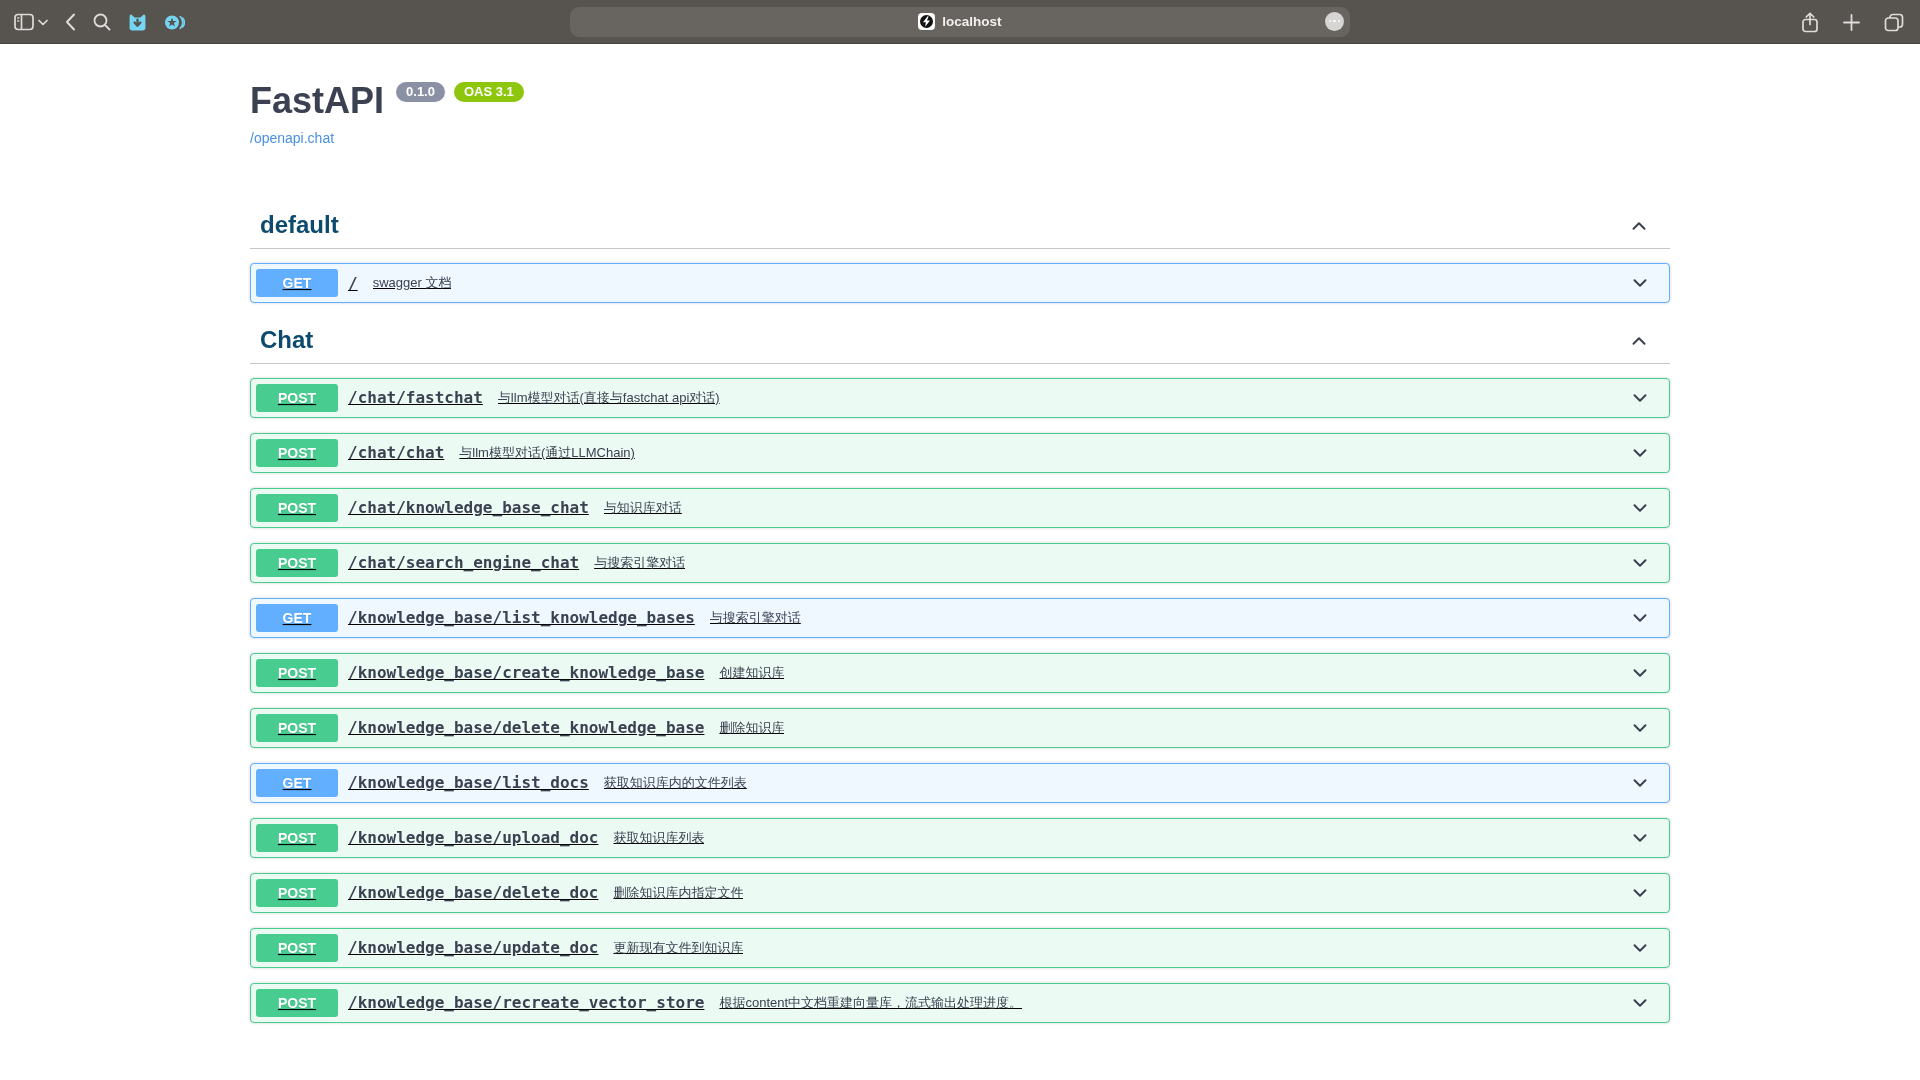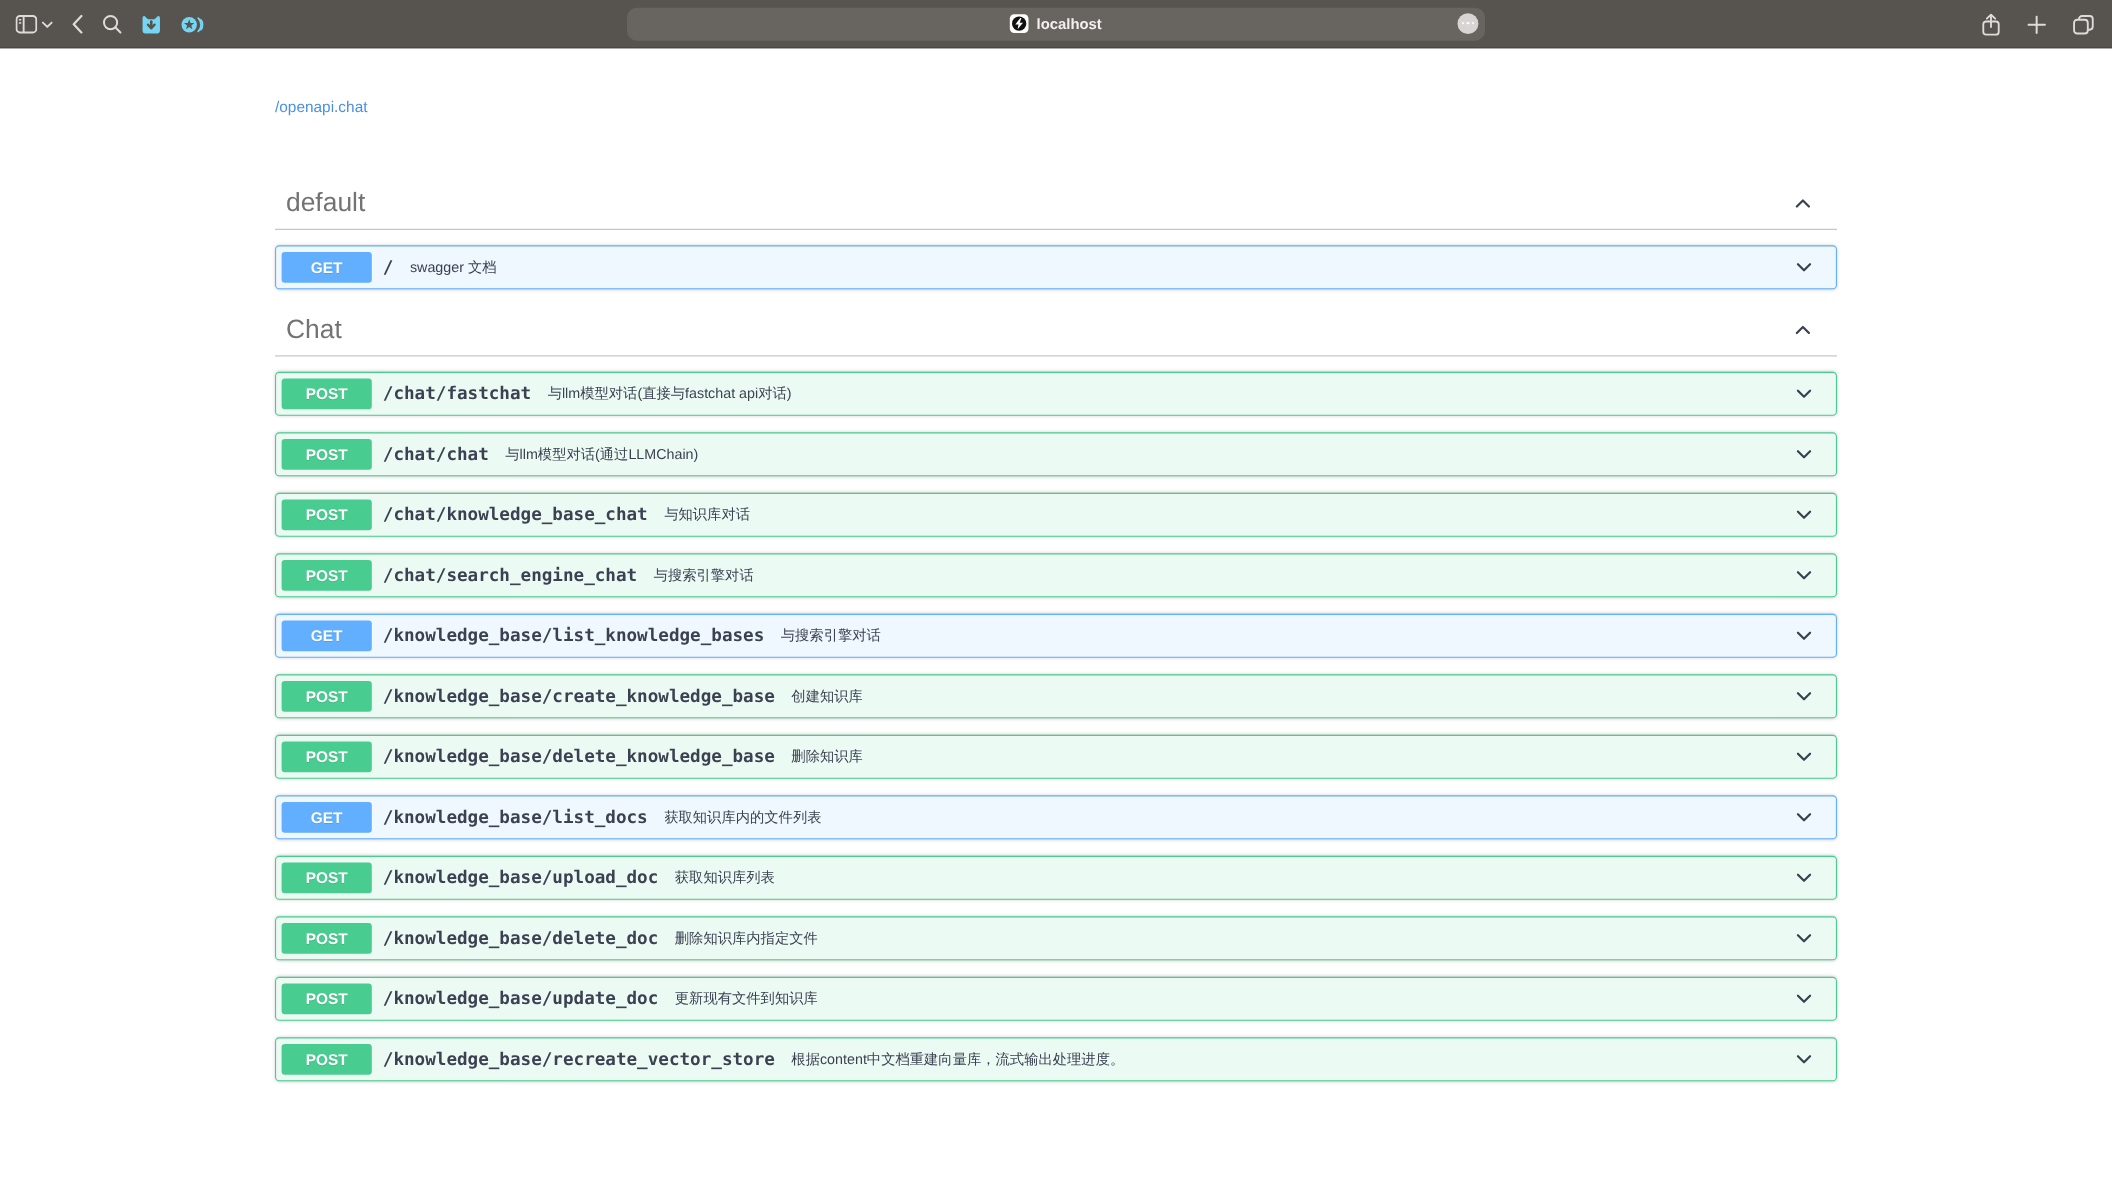--- a/index.html
+++ b/index.html
@@ -35,30 +35,30 @@
   .pills { display:inline-flex; gap:9px; margin-left:12px; transform:translateY(-9px); }
   .pill { color:#fff; font-size:13px; font-weight:700; padding:3px 10px 4px; border-radius:57px; line-height:1; }
   .pill.version { background:var(--version-badge,#8a91a5); }
   .pill.oas { background:var(--oas-badge,#8dc60d); }
   .spec-link { display:inline-block; margin-top:9px; color:var(--link,#4990e2); font-size:14px;
                text-decoration:none; cursor:pointer; }
 
   .tag-section { margin-bottom:0; }
   .opblock-tag { display:flex; align-items:center; padding:8px 20px 8px 10px;
                  border-bottom:1px solid rgba(59,65,81,.3); margin:0 0 14px; }
-  .tag-title { font-size:24px; font-weight:400; color:#737373; line-height:1.2; }
+  .tag-title { font-size:24px; font-weight:700; color:#0c4a6e; line-height:1.2; }
   .expand-btn { margin-left:auto; background:none; border:none; cursor:pointer; padding:0;
                 display:flex; align-items:center; }
   .expand-btn svg { display:block; }
 
   .opblock { border:1px solid; border-radius:4px; margin:0 0 15px;
              box-shadow:0 0 3px rgba(0,0,0,.19); }
   .opblock.get  { background:var(--get-bg,#eff7ff);  border-color:var(--get,#61affe); }
   .opblock.post { background:var(--post-bg,#ecfaf4); border-color:var(--post,#49cc90); }
-  .opblock-summary { display:flex; align-items:center; min-height:38px; padding:4px 18px 4px 5px; cursor:pointer; }
+  .opblock-summary { display:flex; align-items:center; min-height:38px; padding:4px 18px 4px 5px; cursor:pointer;text-decoration:underline; }
   .method-badge { width:82px; text-align:center; padding:7px 0; border-radius:3px;
                   font-size:14px; font-weight:700; color:#fff; line-height:1;
                   text-shadow:0 1px 0 rgba(0,0,0,.1); flex:none; }
   .opblock.get  .method-badge { background:var(--get,#61affe); }
   .opblock.post .method-badge { background:var(--post,#49cc90); }
   .ep-path { margin-left:10px; font-family:"DejaVu Sans Mono", monospace; font-weight:700;
              font-size:16px; color:#3b4151; white-space:nowrap; }
   .ep-desc { margin-left:15px; font-size:13px; color:#3b4151; white-space:nowrap;
              overflow:hidden; text-overflow:ellipsis; }
 </style>
@@ -142,20 +142,27 @@
         <rect x="1.5" y="5" width="12.5" height="12.5" rx="2.8" fill="#57534f" stroke="#dedcda" stroke-width="1.7"></rect>
       </svg>
     </button>
   </div>
 </div>
 
 <div class="page">
   <div class="wrapper">
 
     <section class="info">
+      <h1>
+        <span>FastAPI</span>
+        <span class="pills">
+          <span class="pill version">0.1.0</span>
+          <span class="pill oas">OAS 3.1</span>
+        </span>
+      </h1>
       <a class="spec-link">/openapi.chat</a>
     </section>
 
     <div id="sections">
   <section class="tag-section">
     <h3 class="opblock-tag">
       <span class="tag-title">default</span>
       <button class="expand-btn">
         <svg width="22" height="22" viewBox="0 0 24 24">
           <polyline points="6,15 12,9 18,15" fill="none" stroke="#3b4151" stroke-width="2.2" stroke-linecap="round" stroke-linejoin="round"></polyline>

